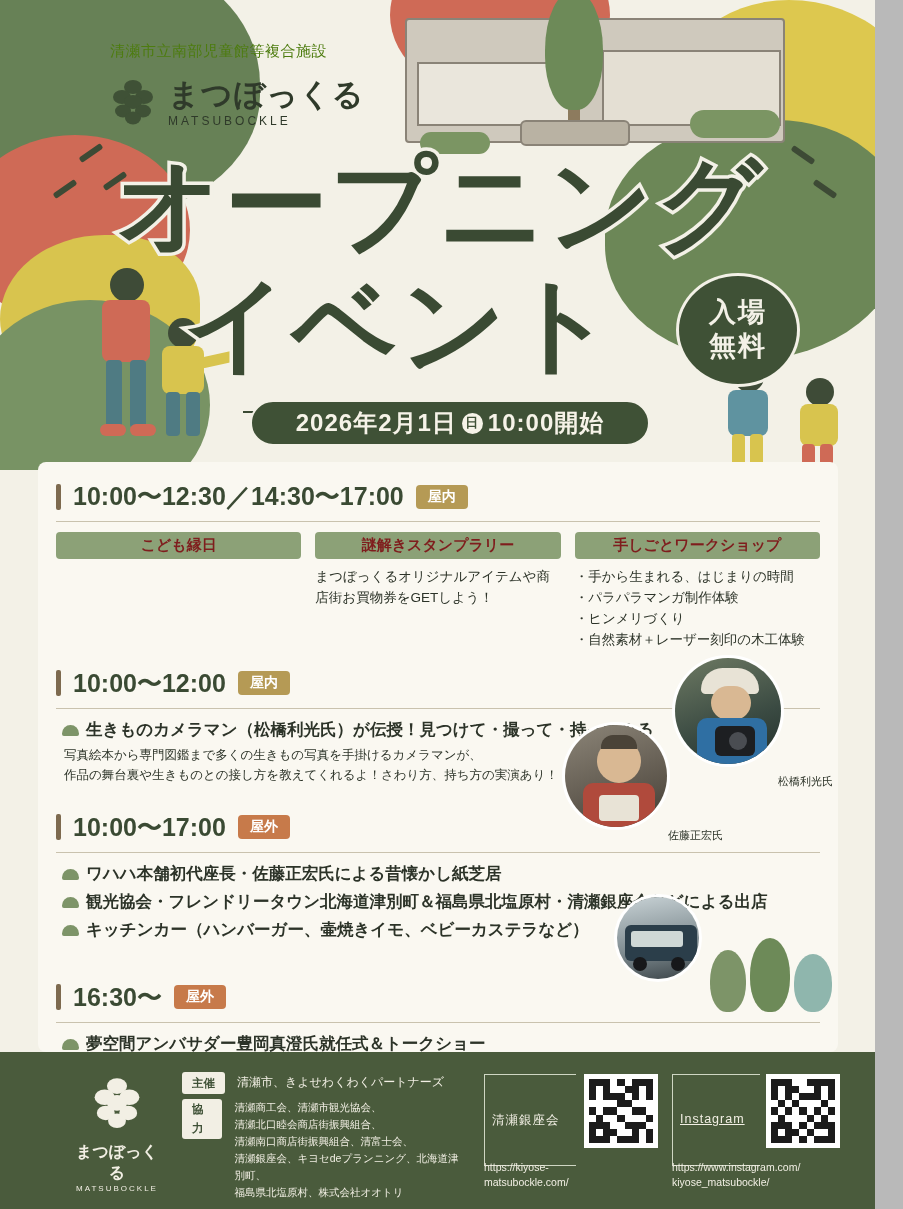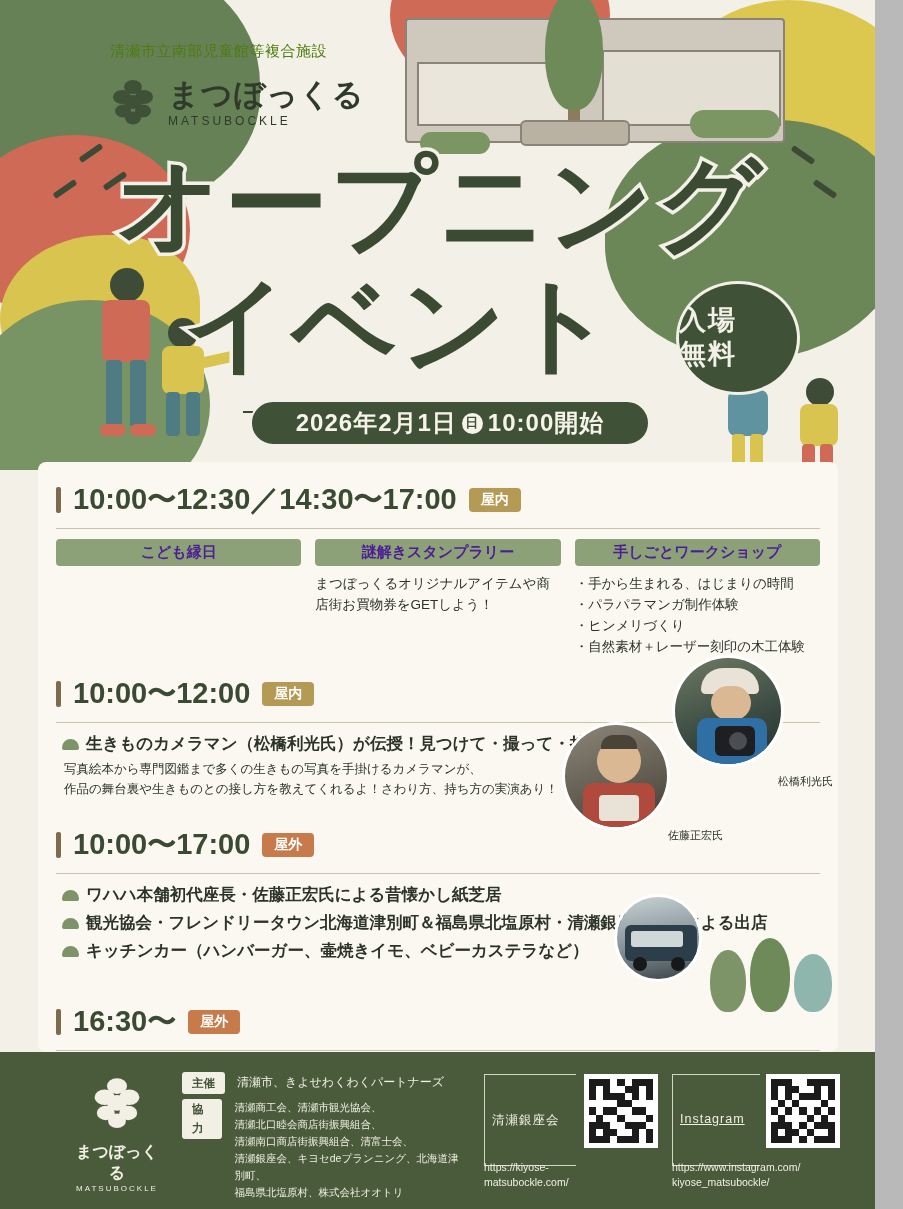--- a/index.html
+++ b/index.html
@@ -117,23 +117,23 @@
     position:absolute; left:255px; top:248px; width:360px; text-align:center;
     font-size:18px; letter-spacing:5px; color:#3a4a33;
   }
   .title-en:before, .title-en:after {
     content:""; position:absolute; top:13px; width:42px; height:2px; background:#3a4a33;
   }
   .title-en:before { left:-12px; }
   .title-en:after { right:-12px; }
 
   .free-badge {
-    position:absolute; right:78px; top:284px; width:118px; height:108px;
+    position:absolute; right:78px; top:276px; width:118px; height:108px;
     background:#3f5136; color:#f3f1e7; border-radius:50%;
-    display:flex; flex-direction:column; justify-content:center;
+    display:flex; flex-direction:column; align-items:center; justify-content:center;
     font-size:27px; font-weight:bold; line-height:1.25; letter-spacing:2px;
     box-shadow:0 0 0 3px #f3f1e7;
   }
   .free-badge span { display:block; }
 
   .date-pill {
     position:absolute; left:250px; top:400px; width:400px; height:46px;
     background:#3f5136; color:#f6f3e8; border-radius:24px;
     display:flex; align-items:center; justify-content:center;
     font-size:24px; font-weight:bold; letter-spacing:1px;
@@ -153,32 +153,32 @@
 
   
   .card {
     position:absolute; left:38px; top:462px; width:800px; height:590px;
     background:#faf8f1; border-radius:8px;
   }
   .card-inner { position:relative; width:100%; height:100%; padding:14px 18px; }
 
   .time-head { display:flex; align-items:center; gap:12px; margin-top:4px;}
   .time-head .bar { width:5px; height:26px; background:#7d6a4f; border-radius:2px; }
-  .time-head .t { font-size:29px; font-weight:bold; color:#3a4a33; letter-spacing:0px;}
+  .time-head .t { font-size:25px; font-weight:bold; color:#3a4a33; letter-spacing:0px;}
   .tag {
     font-size:14px; color:#fff; padding:3px 12px; border-radius:4px; font-weight:bold;
   }
   .tag.indoor { background:#b59a55; }
   .tag.outdoor { background:#c77a4a; }
   .hr { height:1px; background:#c9c2ae; margin:8px 0 10px 0; }
 
   .cols { display:flex; gap:14px; }
   .col { flex:1; }
   .col-head {
-    background:#8ca177; color:#4c1d95; text-align:center; font-size:15px; font-weight:bold;
+    background:#8ca177; color:#7f1d1d; text-align:center; font-size:15px; font-weight:bold;
     border-radius:4px; padding:4px 0; margin-bottom:8px;
   }
   .col-body { font-size:13.5px; line-height:1.55; color:#2c3328; }
 
   .item { display:flex; gap:7px; align-items:flex-start; margin:6px 0 2px 6px; }
   .leaf { flex:none; width:17px; height:11px; background:#7d9468; border-radius:9px 9px 2px 2px; margin-top:6px;}
   .item-text { font-size:16.5px; color:#2c3328; font-weight:bold; letter-spacing:0px;}
   .note { font-size:12.5px; color:#2c3328; line-height:1.6; margin:4px 0 0 8px;}
 
   .photo { position:absolute; border-radius:50%; overflow:hidden; border:3px solid #fff; }

